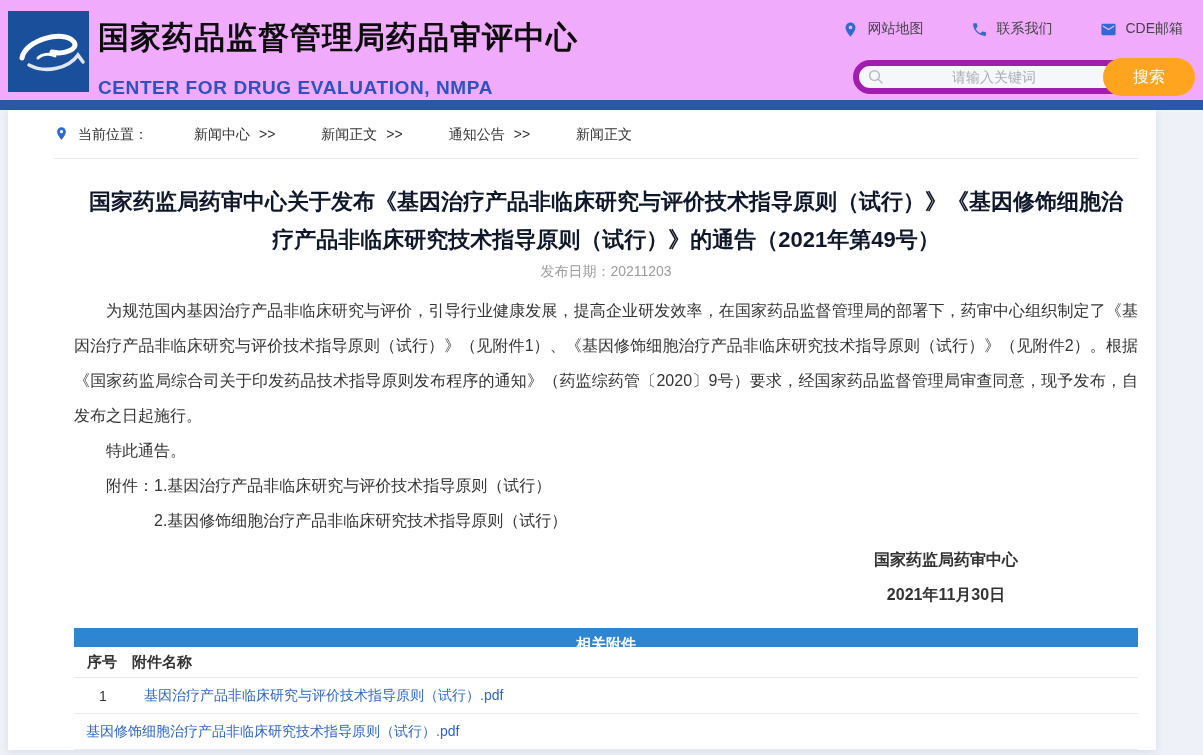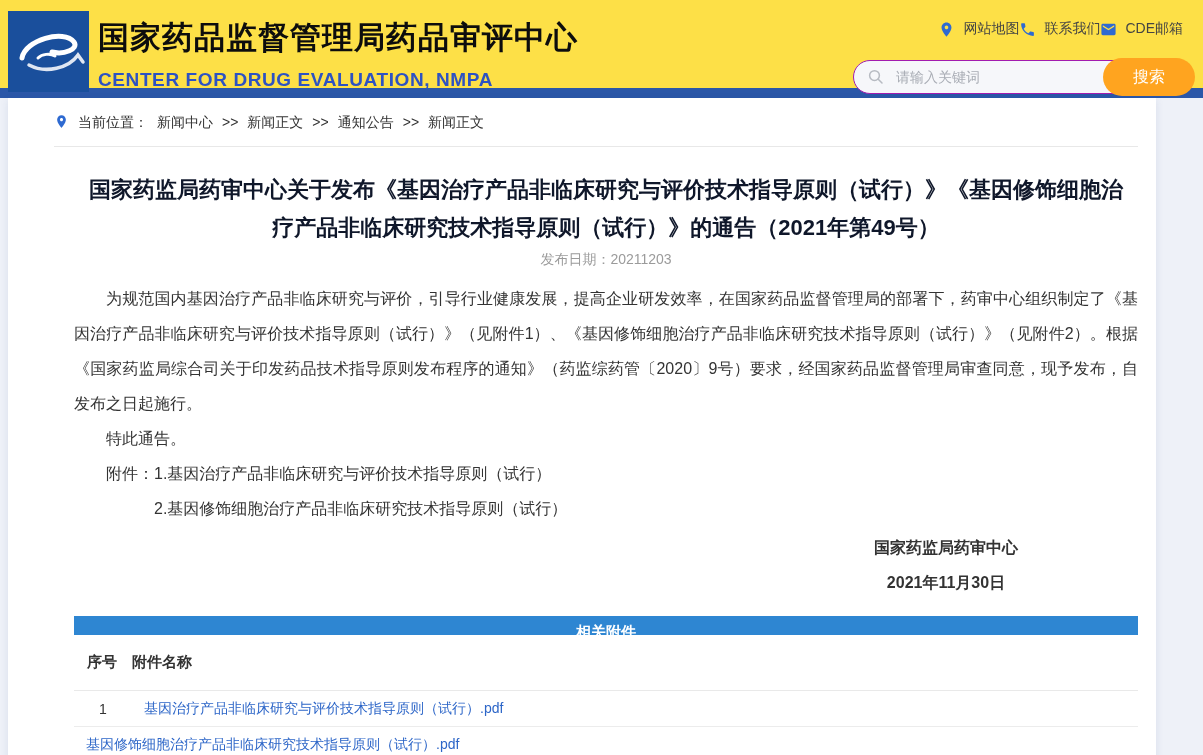--- a/index.html
+++ b/index.html
@@ -3,75 +3,75 @@
 <meta charset="utf-8">
 <style>
   * { margin:0; padding:0; box-sizing:border-box; }
   html,body { width:1203px; height:755px; }
   body {
     background:#eef1f8;
     font-family:"Liberation Sans","DejaVu Sans",sans-serif;
     overflow:hidden;
   }
   
-  .header { height:88px; background:#fde047; position:relative; }
+  .header { height:100px; background:#f0abfc; position:relative; }
   .logo {
     position:absolute; left:8px; top:11px; width:81px; height:81px;
     background:#1a4f9c; display:flex; align-items:center; justify-content:center;
     cursor:pointer;
   }
   .brand { position:absolute; left:98px; top:17px; }
   .brand-cn { font-size:31px; font-weight:bold; color:#0d0d0d; letter-spacing:1px; cursor:pointer; }
-  .brand-en { font-size:19px; font-weight:bold; color:#2d52c3; margin-top:10px; letter-spacing:.6px; }
-  .quick { position:absolute; right:20px; top:20px; display:flex; align-items:flex-end; }
+  .brand-en { font-size:19px; font-weight:bold; color:#2d52c3; margin-top:18px; letter-spacing:.6px; }
+  .quick { position:absolute; right:20px; top:20px; display:flex; gap:48px; align-items:flex-end; }
   .qitem { display:flex; gap:8px; align-items:center; font-size:14px; color:#444; cursor:pointer; white-space:nowrap; }
   .qitem svg { width:17px; height:17px; fill:#2e6ad1; }
   .searchwrap { position:absolute; right:10px; top:60px; width:340px; height:34px; }
   .searchinput {
-    width:100%; height:34px; border:1px solid #a21caf; background:#f6f7fa;
+    width:100%; height:34px; border:6px solid #a21caf; background:#f6f7fa;
     border-radius:17px; padding:0 100px 0 42px; font-size:14px; color:#333;
-    outline:none; font-family:inherit;
+    outline:none; font-family:inherit;text-align:center;
   }
   .searchinput::placeholder { color:#a9adb5; }
   .mag { position:absolute; left:14px; top:8px; width:18px; height:18px; }
   .searchbtn {
     position:absolute; right:-2px; top:-2px; height:38px; width:92px;
     border:none; border-radius:19px; background:#ffa41f; color:#fff;
     font-size:16px; cursor:pointer; font-family:inherit;
   }
   .bluebar { height:10px; background:#2b57a8; }
   
   .card {
     margin-left:8px; width:1148px; background:#fff;
     box-shadow:0 2px 8px rgba(30,60,120,.10);
     padding:16px 18px 0 66px;
   }
   .breadcrumb { display:flex; align-items:flex-start; gap:9px; font-size:14px; color:#333; margin-left:-20px; }
   .breadcrumb svg { width:15px; height:15px; fill:#2e6ad1; }
-  .bc-link { cursor:pointer; }
+  .bc-link { cursor:pointer;margin-left:37px; }
   .bc-sep { color:#333; }
   .divider { border-bottom:1px solid #e8e8e8; margin:14px 0 0 -20px; }
   .art-title {
     margin-top:24px; text-align:center; font-size:22px; font-weight:bold;
     color:#0f172a; line-height:38px; padding:0 8px;
   }
   .art-date { text-align:center; font-size:14px; color:#9b9b9b; margin-top:4px; }
   .body-text { margin-top:12px; font-size:16px; color:#333; line-height:35px; text-align:justify; }
   .ind2 { text-indent:2em; }
   .ind5 { text-indent:5em; }
   .signature { display:flex; justify-content:flex-end; padding-right:120px; margin-top:4px; }
   .signature .sig-inner { text-align:center; font-size:16px; color:#333; line-height:35px;font-weight:bold; }
   
   .atable { margin-top:16px; }
   .atable-title {
     height:19px; background:#2e86d2; color:#fff; font-size:15px; font-weight:bold;
     text-align:center; line-height:31px;
   }
   .atable-cols {
-    display:flex; height:56px; align-items:center; border-bottom:1px solid #e9e9e9;
+    display:flex; height:31px; align-items:center; border-bottom:1px solid #e9e9e9;
     font-size:15px; font-weight:bold; color:#333;
   }
   .hcol-index { width:58px; padding-left:13px; }
   .hcol-name { flex:1; text-align:left; }
   .atable-row { display:flex; height:36px; align-items:center; border-bottom:1px solid #ececec; font-size:14px; }
   .row-index { width:58px; text-align:center; color:#333; }
   .row-name { flex:1; padding-left:12px; }
   .row-name a { color:#2d66c8; text-decoration:none; cursor:pointer; }
 </style>
 </head>

